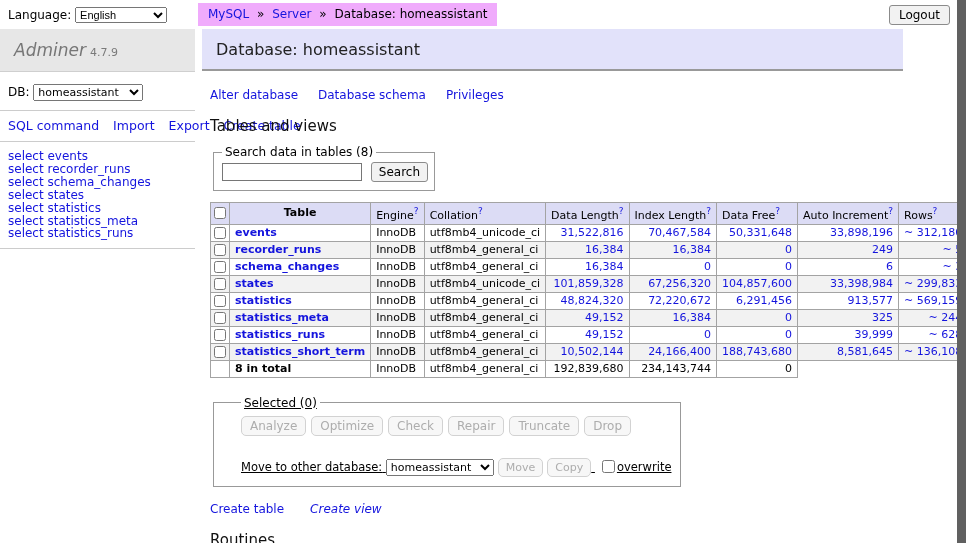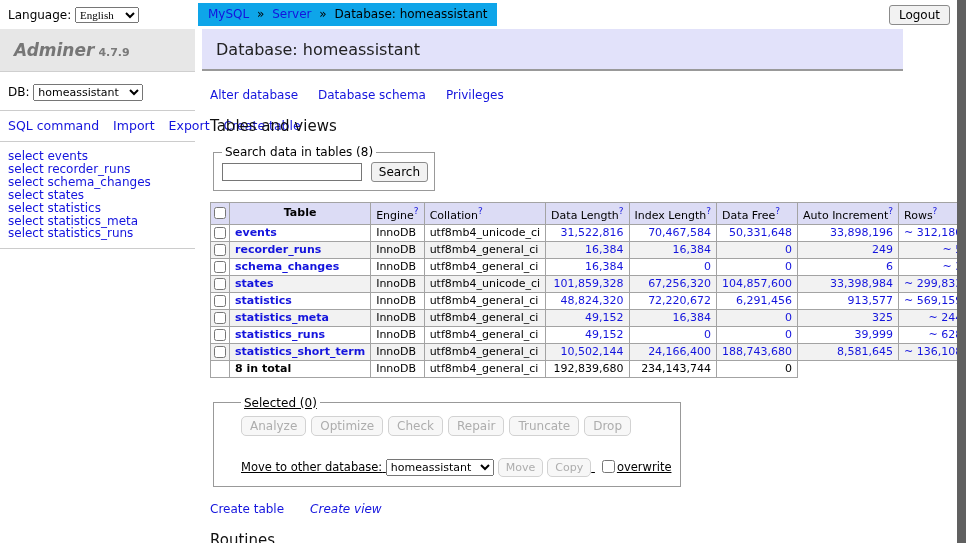--- a/index.html
+++ b/index.html
@@ -9,39 +9,39 @@
     background:#fff; font-family:"DejaVu Sans", sans-serif; font-size:12px; color:#000;
   }
   a { color:#1414dd; text-decoration:none; cursor:pointer; }
 
   
   #scrollbar { position:absolute; right:0; top:0; width:9px; height:543px; background:#606060; }
 
   
   #sidebar { position:absolute; left:0; top:0; width:195px; height:543px; background:#fff; }
   .lang { padding:7px 8px 6px 8px; }
-  .lang select { width:64px; font-size:11px; font-family:Liberation Serif, serif; }
+  .lang select { width:92px; font-size:11px; font-family:Liberation Sans, sans-serif; }
   h1.brand {
     margin:0; background:#e7e7e7; border-bottom:1px solid #cfcfcf;
-    padding:11px 14px; font-size:17px; font-weight:bold; font-style:italic; color:#767676;
+    padding:11px 14px; font-size:17px; font-weight:normal; font-style:italic; color:#767676;
   }
   h1.brand .ver { font-size:11px; font-style:normal; color:#7a7a7a; margin-left:4px; }
   .dbrow { padding:12px 8px 9px 8px; }
   .dbrow select { width:110px; font-size:11px; font-family:inherit; }
   #sidebar hr { border:none; border-top:1px solid #ccc; margin:0; }
   .sb-actions { padding:7px 8px; line-height:16px; font-size:12.5px; }
   .sb-actions a { margin-right:14px; white-space:nowrap; }
   .sb-tables { padding:8px 8px; }
   .sb-tables a { display:block; line-height:12.9px; font-size:12px; white-space:nowrap; }
 
   
   #main { position:absolute; left:195px; top:0; width:762px; }
   .topline { position:relative; height:27px; }
   #breadcrumb {
-    display:inline-block; margin:3px 0 0 3px; background:#0ea5e9;
+    display:inline-block; margin:3px 0 0 3px; background:#f0abfc;
     padding:4px 10px 5px 10px; font-size:12px;
   }
   #breadcrumb .sep { color:#000; margin:0 4px; }
   #logout-btn {
     position:fixed; right:16px; top:5px;
     font-family:inherit; font-size:12px; padding:2px 9px;
     background:#f2f2f2; border:1px solid #8b8b8b; border-radius:3px; color:#000;
   }
   h2.pagetitle {
     margin:2px 0 0 7px; width:701px; background:#e2e2fa; border-bottom:2px solid #999;

